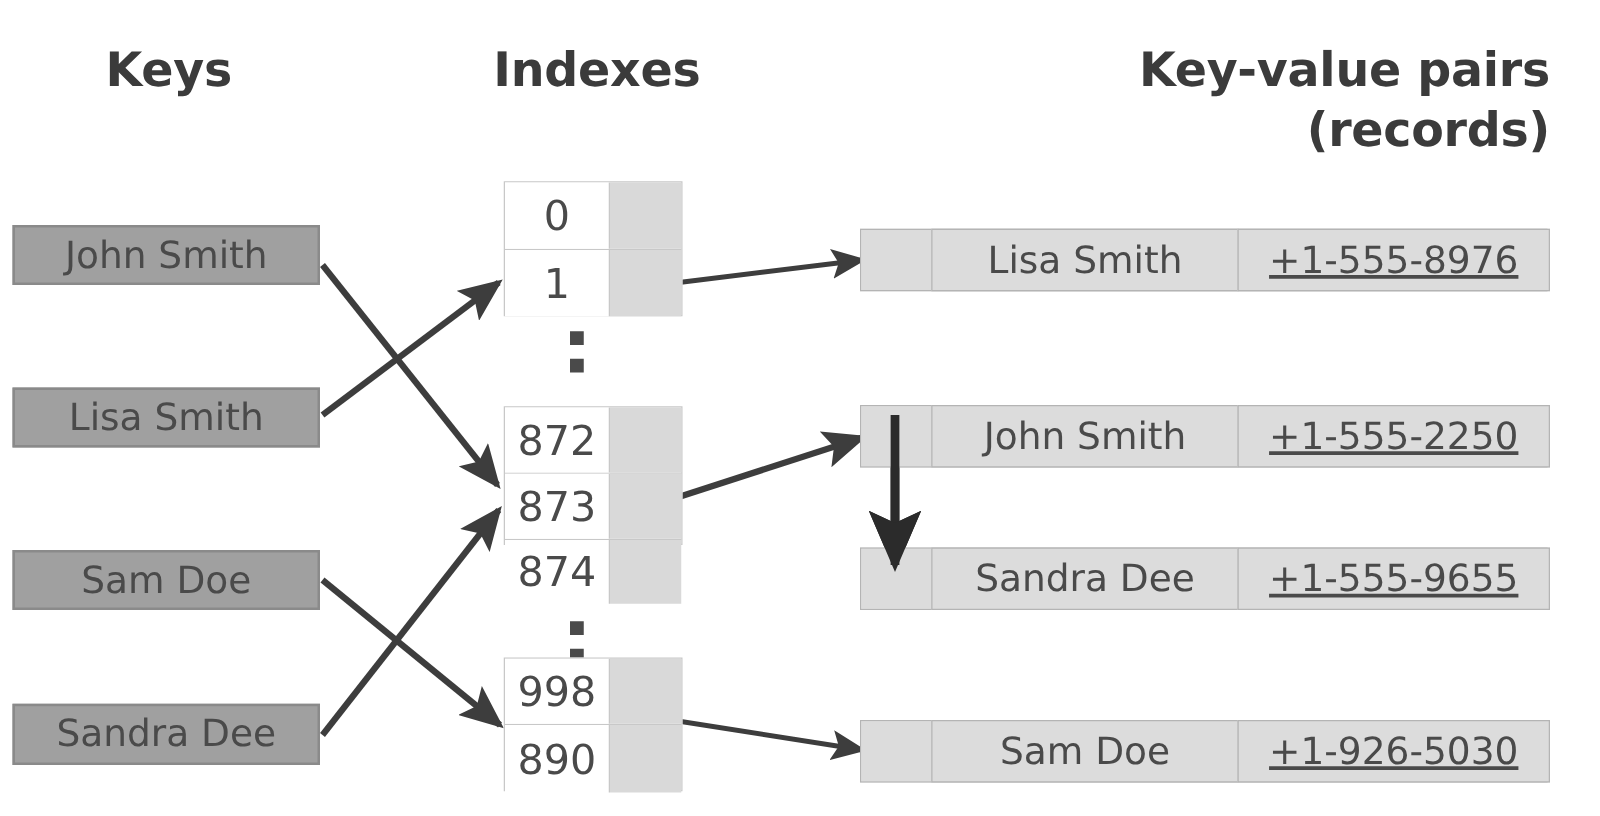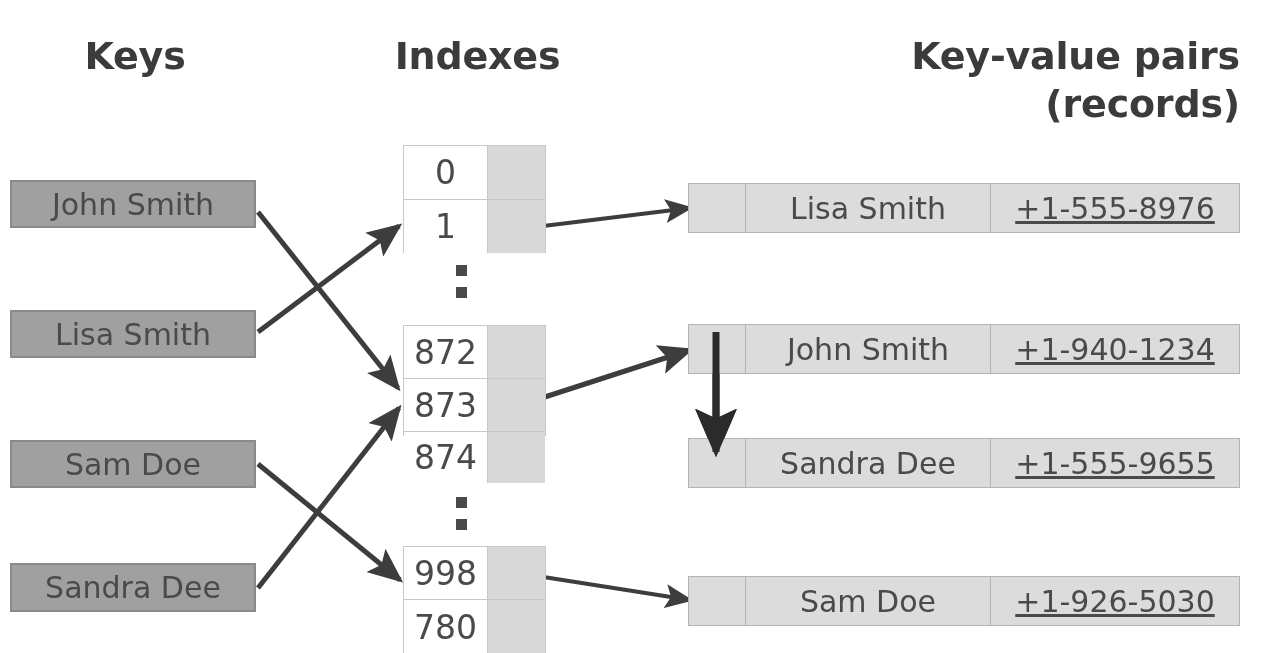--- a/index.html
+++ b/index.html
@@ -196,41 +196,41 @@
       <div class="idx-num" style="width:84px;">874</div>
       <div class="idx-bucket"></div>
     </div>
   </div>
 
   <div class="ellipsis" style="left:455px; top:497px;">
     <i></i>
     <i></i>
   </div>
 
-  <div class="idx-block" style="left:403px; top:546px; width:143px; height:107px;">
+  <div class="idx-block" style="left:403px; top:526px; width:143px; height:107px;">
     <div class="idx-row" style="height:53px;">
       <div class="idx-num" style="width:84px;">998</div>
       <div class="idx-bucket"></div>
     </div>
     <div class="idx-row" style="height:54px;">
-      <div class="idx-num" style="width:84px;">780</div>
+      <div class="idx-num" style="width:84px;">890</div>
       <div class="idx-bucket"></div>
     </div>
   </div>
 
   <div class="record" style="left:688px; top:183px; width:550px;">
     <div class="rec-ptr"></div>
     <div class="rec-name">Lisa Smith</div>
     <div class="rec-value">+1-555-8976</div>
   </div>
 
   <div class="record" style="left:688px; top:324px; width:550px;">
     <div class="rec-ptr"></div>
     <div class="rec-name">John Smith</div>
-    <div class="rec-value">+1-940-1234</div>
+    <div class="rec-value">+1-555-2250</div>
   </div>
 
   <div class="record" style="left:688px; top:438px; width:550px;">
     <div class="rec-ptr"></div>
     <div class="rec-name">Sandra Dee</div>
     <div class="rec-value">+1-555-9655</div>
   </div>
 
   <div class="record" style="left:688px; top:576px; width:550px;">
     <div class="rec-ptr"></div>

